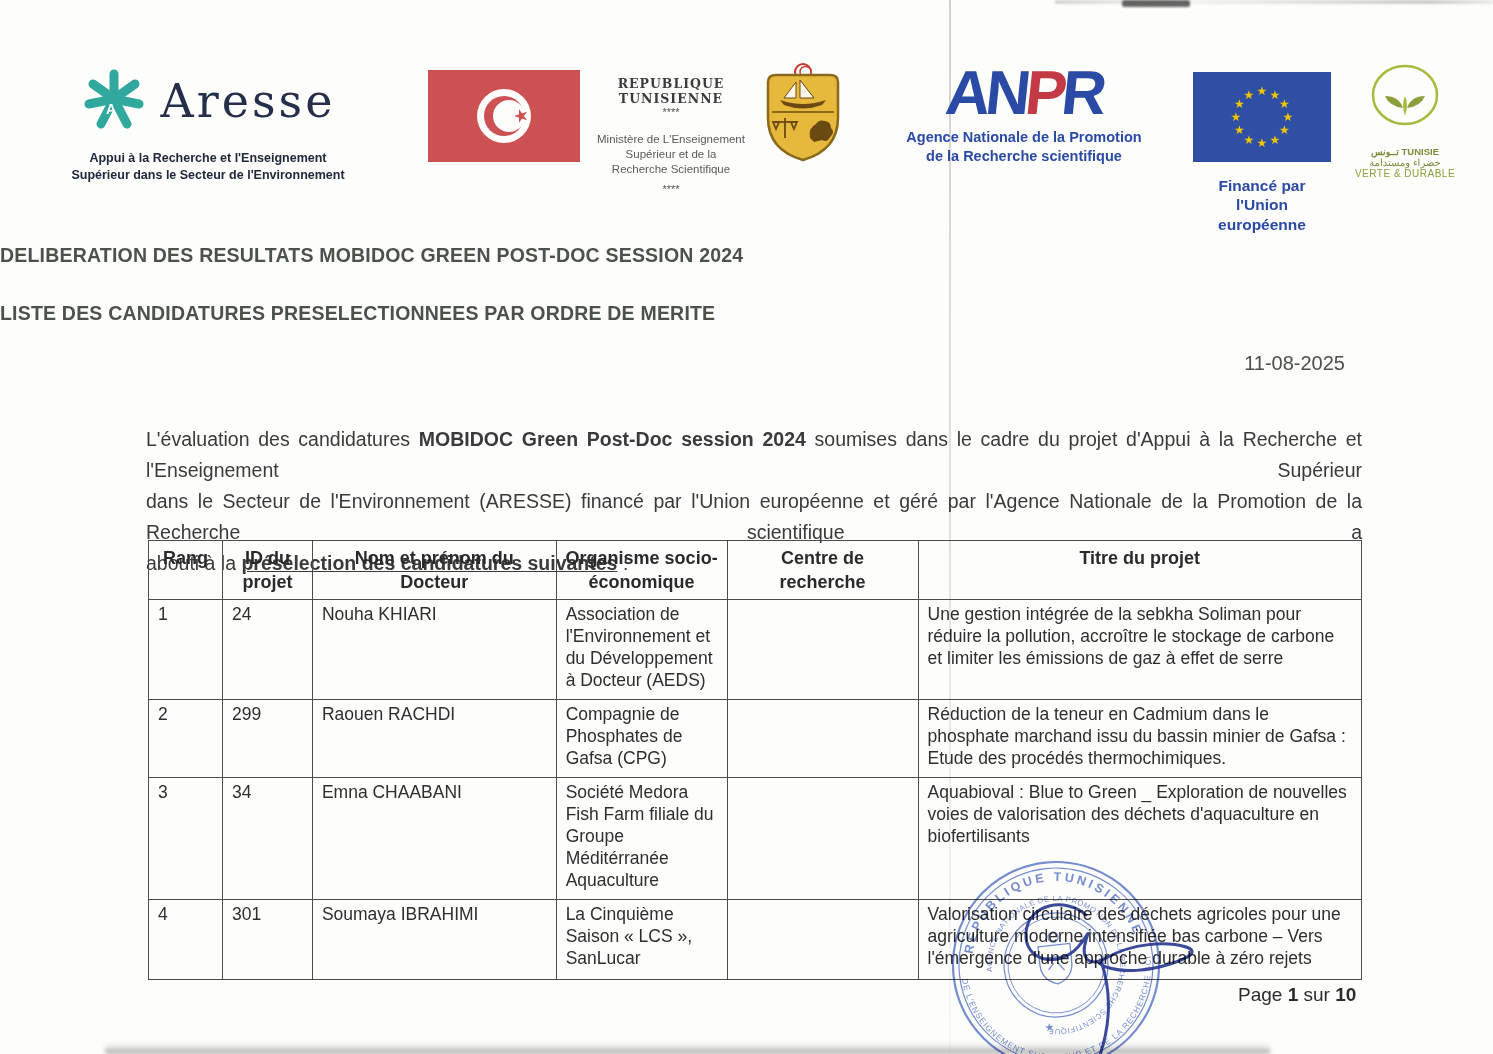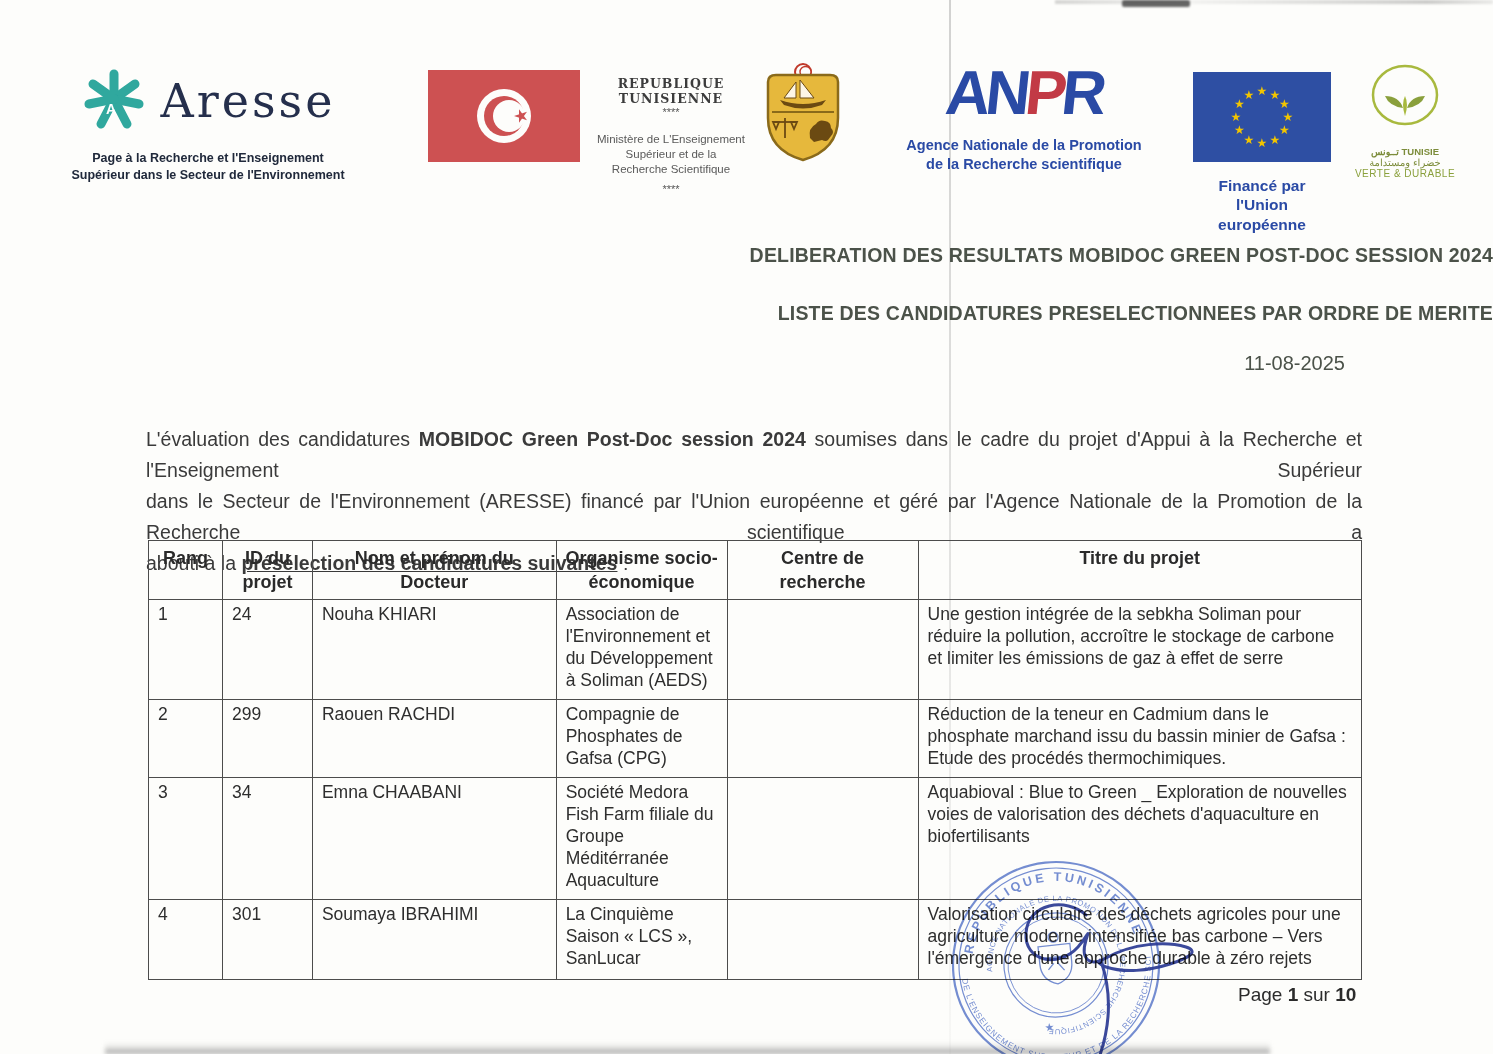--- a/index.html
+++ b/index.html
@@ -28,32 +28,32 @@
   .ministry .country { font-family:"DejaVu Serif", serif; font-weight:bold; font-size:12.5px; letter-spacing:1px; color:#3c3c3c; }
   .ministry .stars { font-size:11px; color:#555; line-height:1.1; }
   .ministry .mline { font-size:11.5px; color:#5a5a5a; line-height:1.3; }
 
   .arms { position:absolute; left:760px; top:62px; }
 
   .logo-anpr { position:absolute; left:902px; top:62px; width:244px; text-align:center; }
   .anpr-letters { font-weight:900; font-size:62px; line-height:1; letter-spacing:-5px; transform:skewX(-6deg); }
   .anpr-an, .anpr-r { color:#2a4aa5; }
   .anpr-p { color:#c23a45; }
-  .anpr-caption { margin-top:12px; font-size:14.5px; font-weight:bold; color:#2a4aa5; line-height:1.3; }
+  .anpr-caption { margin-top:4px; font-size:14.5px; font-weight:bold; color:#2a4aa5; line-height:1.3; }
 
   .logo-eu { position:absolute; left:1190px; top:72px; width:144px; text-align:center; }
   .eu-caption { margin-top:10px; font-size:15.5px; font-weight:bold; color:#2a4aa5; line-height:1.25; }
 
   .logo-tverte { position:absolute; left:1350px; top:64px; width:110px; text-align:center; }
   .tv-line1 { font-size:9.5px; font-weight:bold; color:#7c8c3a; margin-top:12px; }
   .tv-line2 { font-size:10px; color:#7c8c3a; line-height:1.1; }
   .tv-line3 { font-size:10px; font-weight:normal; letter-spacing:.5px; color:#8aa03c; }
 
   
-  .title { position:absolute; left:0; width:100%; text-align:right; font-weight:bold;
+  .title { position:absolute; left:0; width:100%; text-align:left; font-weight:bold;
            font-size:19.5px; color:#4b5249; letter-spacing:.2px; }
   .title-main { top:244px; }
   .title-sub  { top:302px; }
   .doc-date { position:absolute; right:148px; top:352px; font-weight:normal; font-size:20px; color:#4b5249; }
 
   
   .intro { position:absolute; left:146px; top:424px; width:1216px; font-size:19.5px; color:#3a3a3a; line-height:31px; }
   .intro .jline { text-align:justify; text-align-last:justify; }
   .intro .lline { text-align:left; }
   .b { font-weight:bold; }
@@ -99,21 +99,21 @@
             <line x1="33" y1="33" x2="20" y2="58"></line>
             <line x1="33" y1="33" x2="8" y2="38"></line>
             <line x1="33" y1="33" x2="12" y2="18"></line>
           </g>
           <text x="30" y="48" font-size="14" fill="#ffffff" font-family="Liberation Sans, sans-serif" font-weight="bold" text-anchor="middle">A</text>
         </svg>
       </span>
       <span class="aresse-word">Aresse</span>
     </div>
     <div class="aresse-tagline">
-      <div>Page à la Recherche et l'Enseignement</div>
+      <div>Appui à la Recherche et l'Enseignement</div>
       <div>Supérieur dans le Secteur de l'Environnement</div>
     </div>
   </div>
 
   <div class="flag">
     <svg width="152" height="92" viewBox="0 0 152 92">
       <rect x="0" y="0" width="152" height="92" fill="#cd5152"></rect>
       <circle cx="76" cy="46" r="27" fill="#fdfdfb"></circle>
       <circle cx="76" cy="46" r="20" fill="#cd5152"></circle>
       <circle cx="81" cy="46" r="16" fill="#fdfdfb"></circle>
@@ -230,21 +230,21 @@
         <th class="th-centre">Centre de recherche</th>
         <th>Titre du projet</th>
       </tr>
     </thead>
     <tbody>
 
     <tr>
         <td>1</td>
         <td>24</td>
         <td>Nouha KHIARI</td>
-        <td>Association de l'Environnement et du Développement à Soliman (AEDS)</td>
+        <td>Association de l'Environnement et du Développement à Docteur (AEDS)</td>
         <td></td>
         <td>Une gestion intégrée de la sebkha Soliman pour réduire la pollution, accroître le stockage de carbone et limiter les émissions de gaz à effet de serre</td>
       </tr>
         <tr>
         <td>2</td>
         <td>299</td>
         <td>Raouen RACHDI</td>
         <td>Compagnie de Phosphates de Gafsa (CPG)</td>
         <td></td>
         <td>Réduction de la teneur en Cadmium dans le phosphate marchand issu du bassin minier de Gafsa : Etude des procédés thermochimiques.</td>

